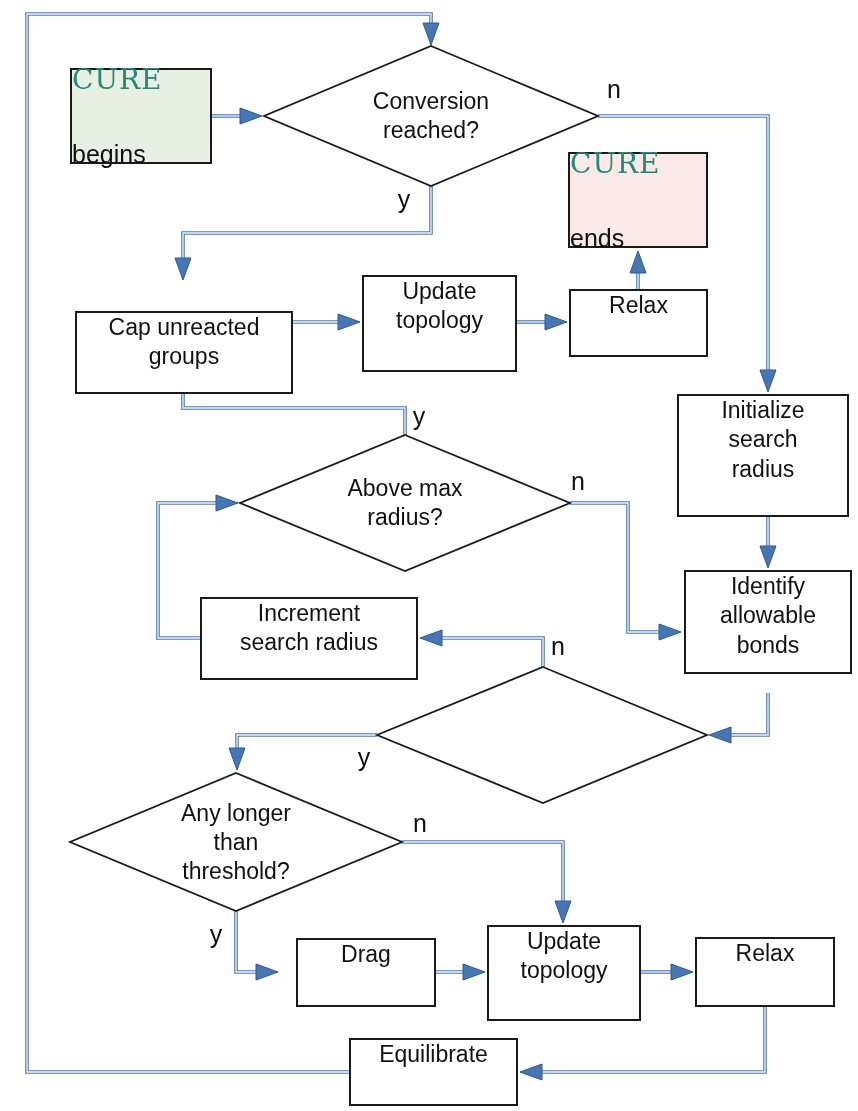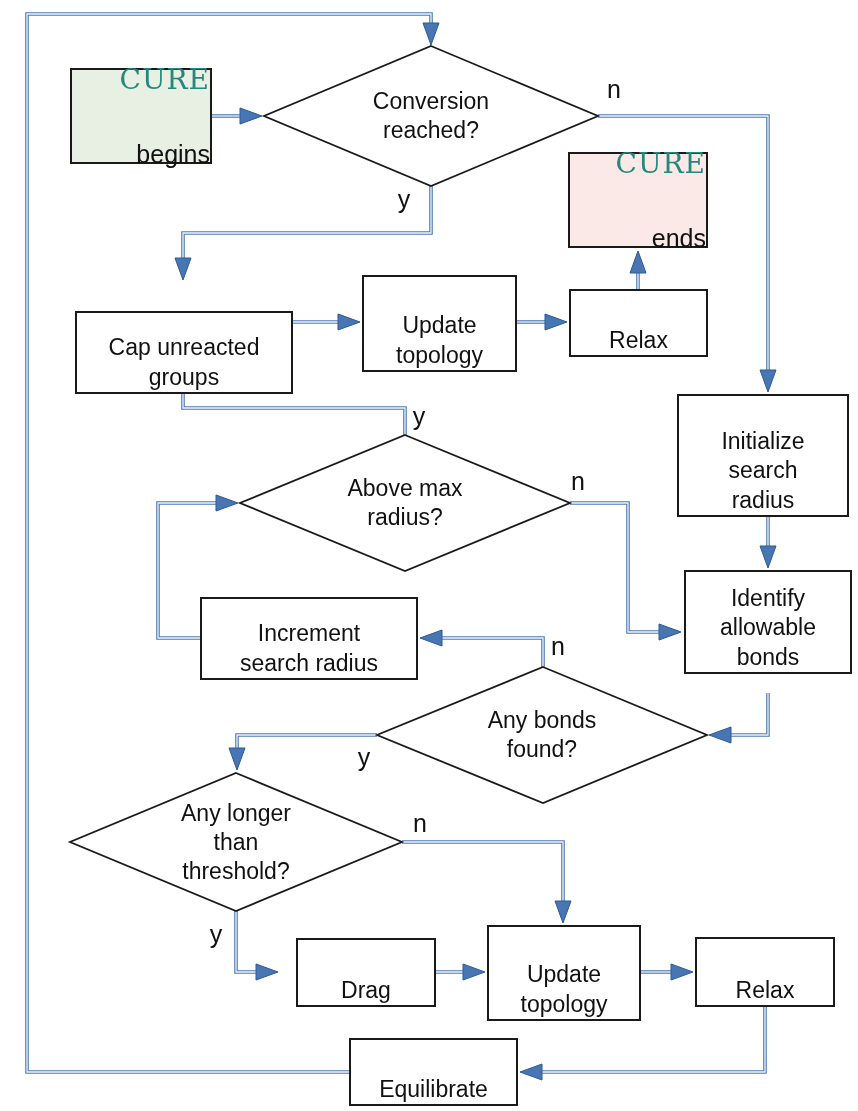--- a/index.html
+++ b/index.html
@@ -7,21 +7,21 @@
     position:relative;width:858px;height:1111px;background:#ffffff;
     font-family:"Liberation Sans", sans-serif;color:#111;overflow:hidden;
   }
   svg.wires{position:absolute;left:0;top:0;}
   .lo{fill:none;stroke:#4d7ab6;stroke-width:3.6;stroke-linejoin:miter;}
   .li{fill:none;stroke:#f2f5fa;stroke-width:1.3;stroke-linejoin:miter;}
   .ah{fill:#4876b3;stroke:#2c5a94;stroke-width:1;}
   .diamond{fill:#ffffff;stroke:#1a1a1a;stroke-width:1.8;}
   .node{
     position:absolute;box-sizing:border-box;background:#ffffff;
-    border:2px solid #1a1a1a;display:flex;align-items:flex-end;justify-content:center;
+    border:2px solid #1a1a1a;display:flex;align-items:flex-start;justify-content:center;
     text-align:center;font-size:23px;line-height:1.28;white-space:pre-line;
   }
   .terminal{flex-direction:column;gap:4px;}
   .terminal .cure{font-family:"DejaVu Serif", serif;font-size:28px;color:#26877c;letter-spacing:1px;}
   .terminal .sub{font-size:25px;color:#111;margin-top:36px;}
   .begin{background:#e8efe3;}
   .end{background:#fbe9e7;}
   .dlabel{
     position:absolute;transform:translate(-50%,-50%);text-align:center;
     font-size:23px;line-height:1.25;white-space:pre-line;width:220px;pointer-events:none;
@@ -188,22 +188,20 @@
   <div class="node" style="left:280px;top:938px;width:140px;height:69px;margin-left:16px;">Drag</div>
   <div class="node" style="left:487px;top:925px;width:154px;height:96px;">Update
 topology</div>
   <div class="node" style="left:695px;top:937px;width:140px;height:70px;">Relax</div>
   <div class="node" style="left:349px;top:1038px;width:169px;height:68px;">Equilibrate</div>
 
   <div class="dlabel" style="left:431px;top:116px;">Conversion
 reached?</div>
   <div class="dlabel" style="left:405px;top:503px;">Above max
 radius?</div>
-  <div class="dlabel" style="left:542px;top:735px;">Any bonds
-found?</div>
   <div class="dlabel" style="left:236px;top:842px;">Any longer
 than
 threshold?</div>
 
   <div class="elabel" style="left:404px;top:199px;">y</div>
   <div class="elabel" style="left:614px;top:89px;">n</div>
   <div class="elabel" style="left:419px;top:416px;">y</div>
   <div class="elabel" style="left:578px;top:481px;">n</div>
   <div class="elabel" style="left:364px;top:757px;">y</div>
   <div class="elabel" style="left:558px;top:646px;">n</div>

